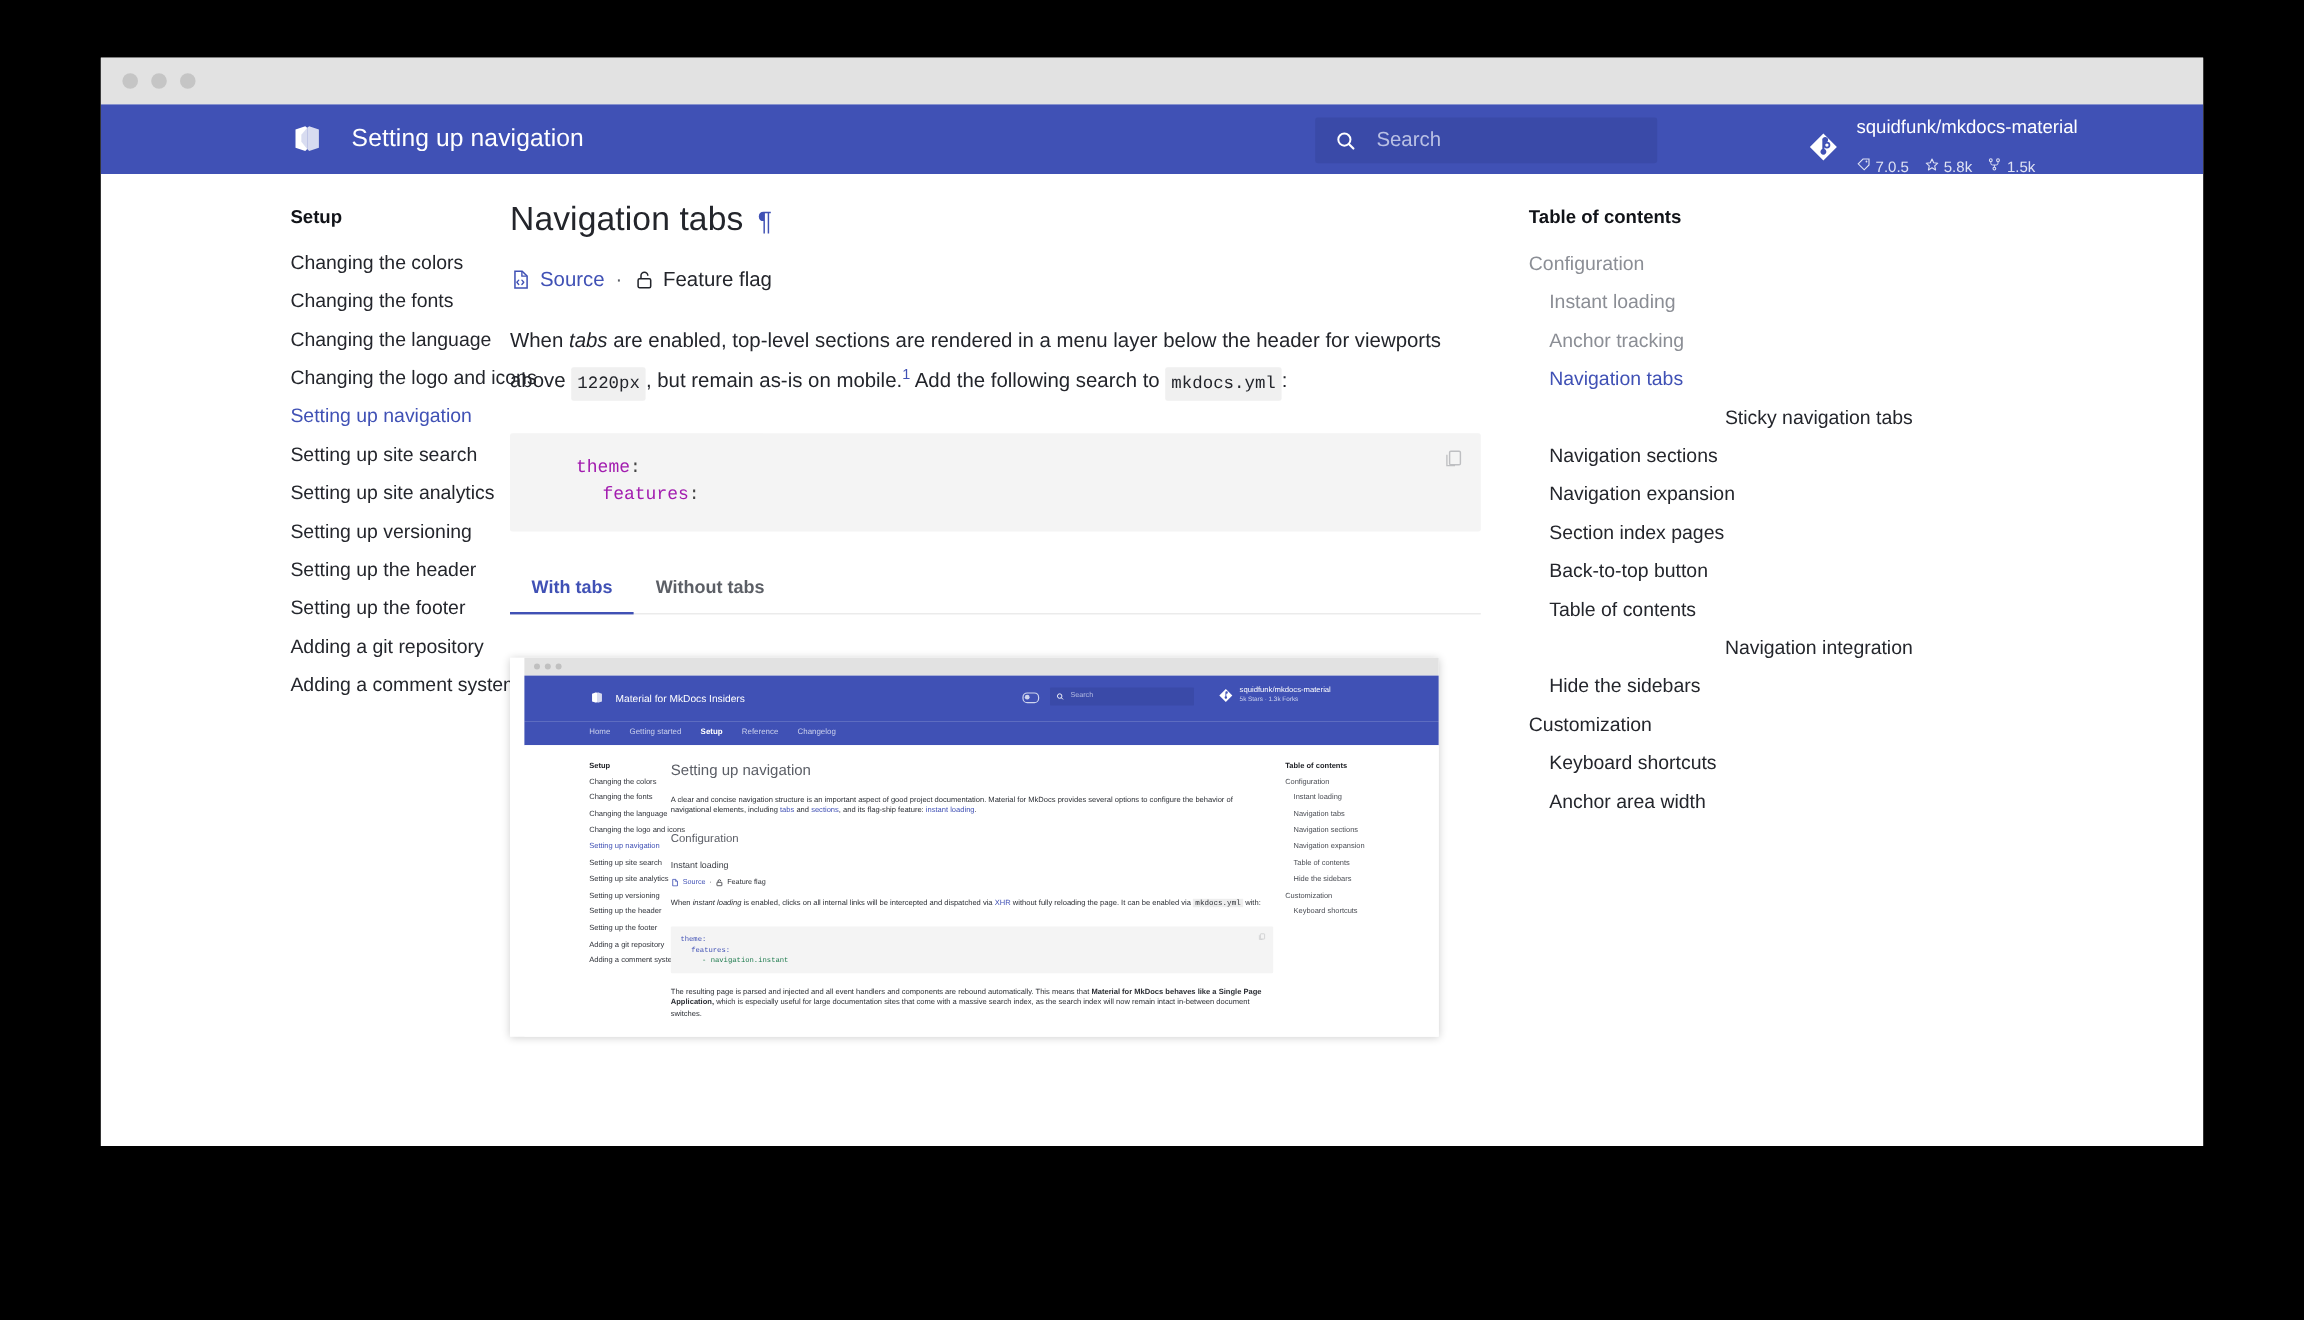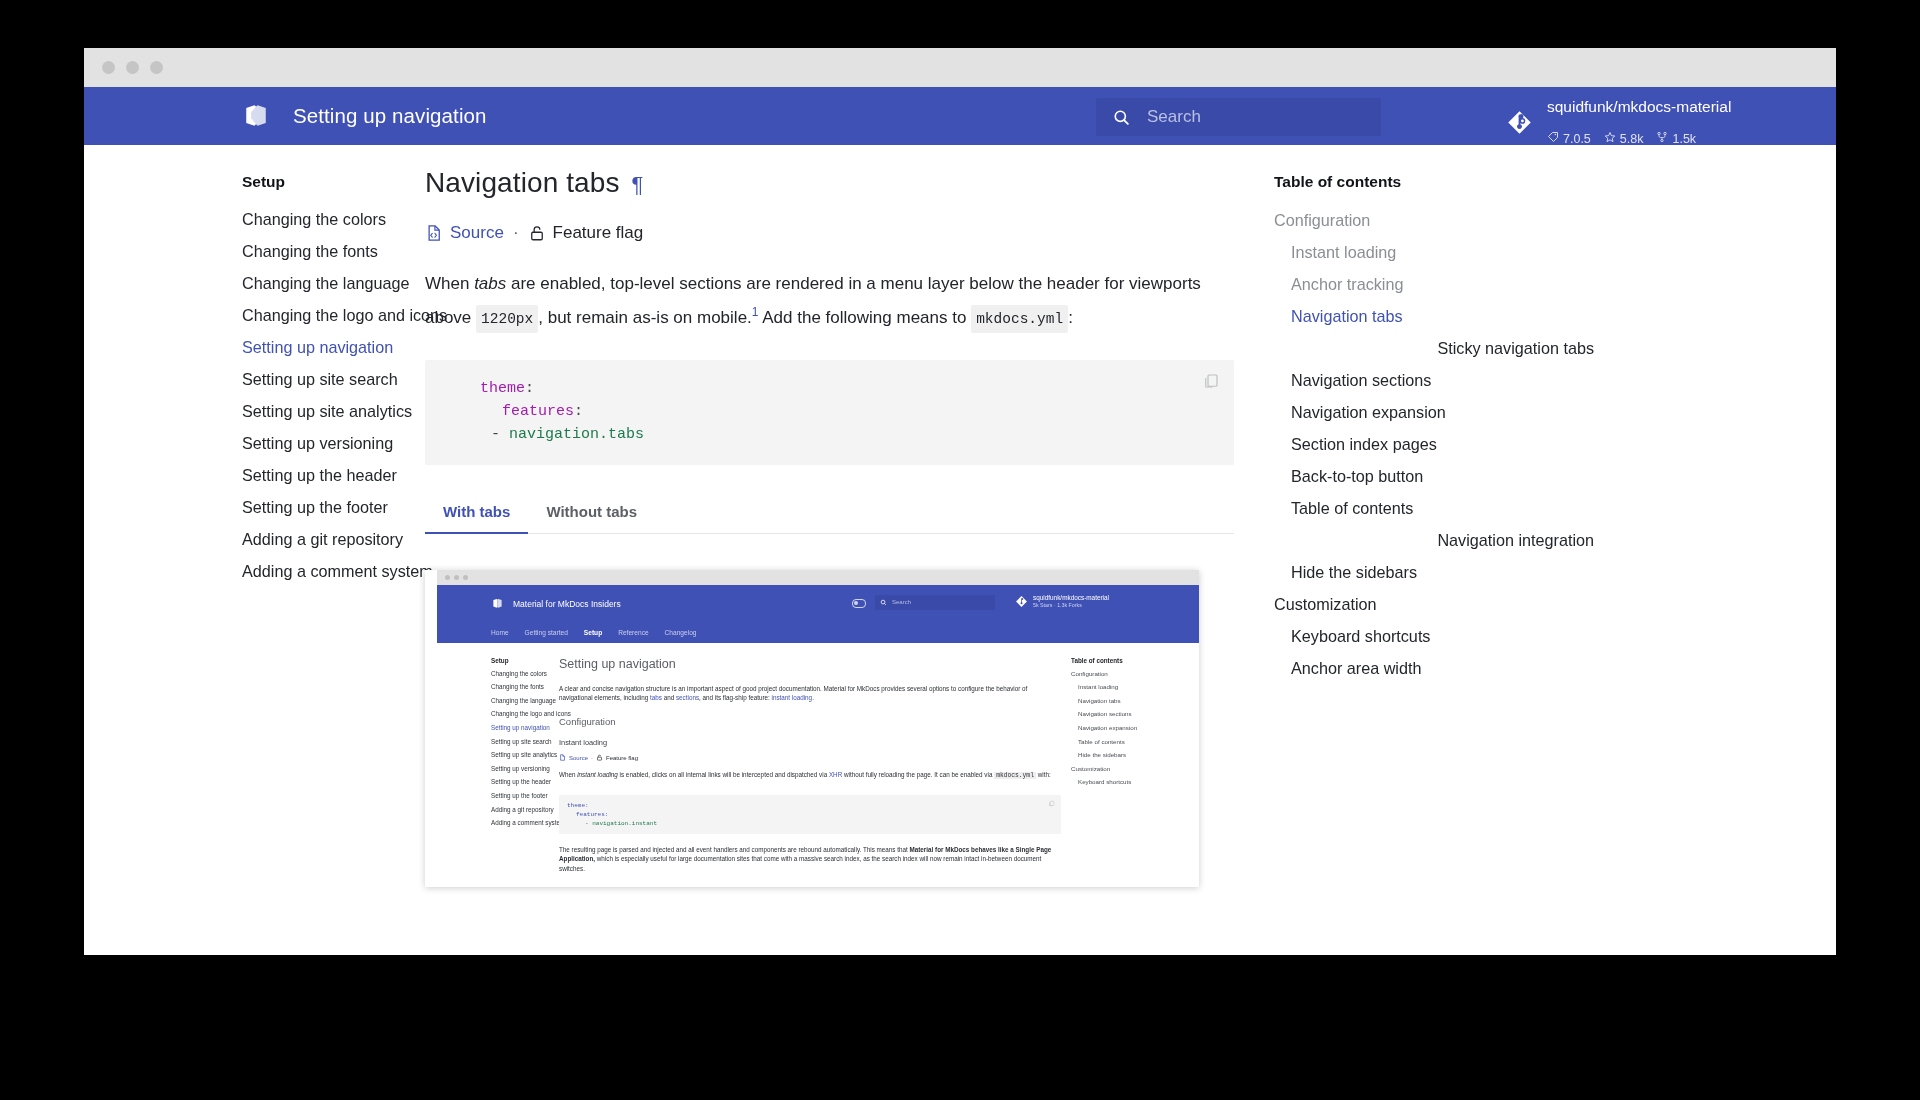--- a/index.html
+++ b/index.html
@@ -451,32 +451,31 @@
           <span class="meta-sep">·</span>
           <span style="display:flex;">
             <svg width="18" height="18" viewBox="0 0 24 24">
                 <rect x="5" y="11" width="14" height="10" rx="1.6" fill="none" stroke="#23252b" stroke-width="1.7"></rect>
                 <path d="M8.2 11 V7.6 a3.8 3.8 0 0 1 7.6 0" fill="none" stroke="#23252b" stroke-width="1.7"></path>
               </svg>
           </span>
           <span>Feature flag</span>
         </div>
 
-        <p class="body-text"><span>When </span><em>tabs</em><span> are enabled, top-level sections are rendered in a menu layer below the header for viewports above </span><code class="inline">1220px</code><span>, but remain as-is on mobile.</span><sup class="fn">1</sup><span> Add the following means to </span><code class="inline">mkdocs.yml</code><span>:</span></p>
+        <p class="body-text"><span>When </span><em>tabs</em><span> are enabled, top-level sections are rendered in a menu layer below the header for viewports above </span><code class="inline">1220px</code><span>, but remain as-is on mobile.</span><sup class="fn">1</sup><span> Add the following search to </span><code class="inline">mkdocs.yml</code><span>:</span></p>
 
         <div class="codeblock">
           <span class="copy-btn">
             <svg width="18" height="18" viewBox="0 0 24 24">
                 <rect x="8" y="4" width="12" height="15" rx="1.4" fill="none" stroke="#5c5f66" stroke-width="1.6"></rect>
                 <path d="M5 8 V20 h9" fill="none" stroke="#5c5f66" stroke-width="1.5"></path>
               </svg>
           </span>
           <div><span class="k-key">theme</span><span class="k-punc">:</span></div>
           <div style="padding-left:22px;"><span class="k-key">features</span><span class="k-punc">:</span></div>
-          <div style="padding-left:44px;"><span class="k-punc">- </span><span class="k-val">navigation.tabs</span></div>
         </div>
 
         <div class="tabs">
           <div class="tab active">With tabs</div>
           <div class="tab">Without tabs</div>
         </div>
 
         <div class="shot-wrap">
           <div class="shot">
             <div class="shot-titlebar">

